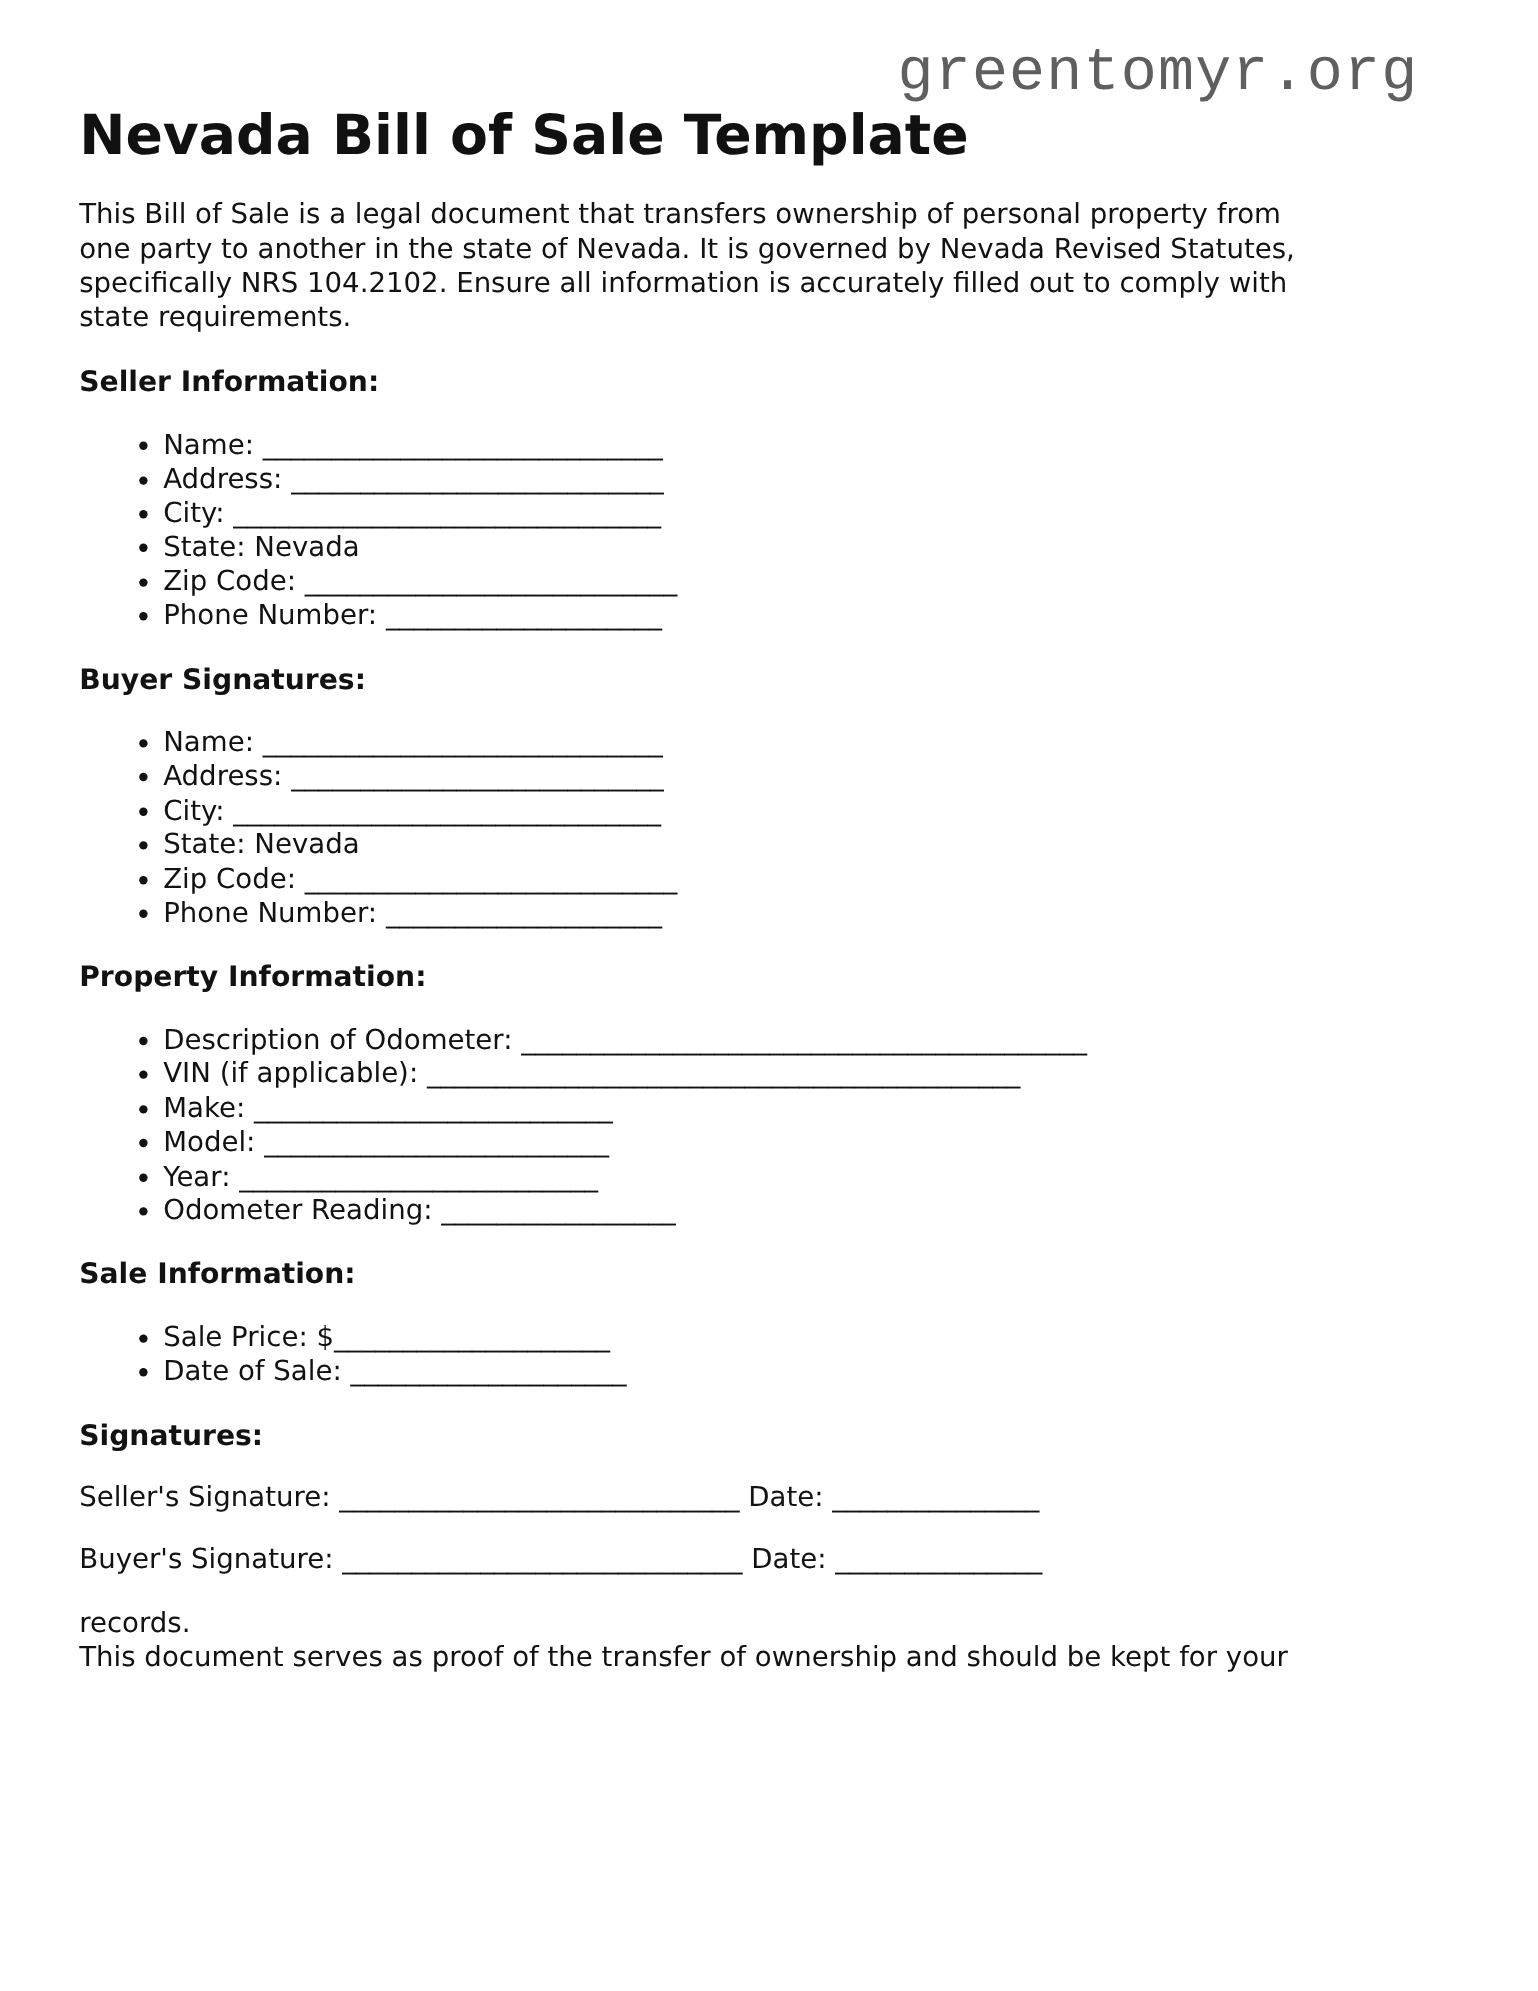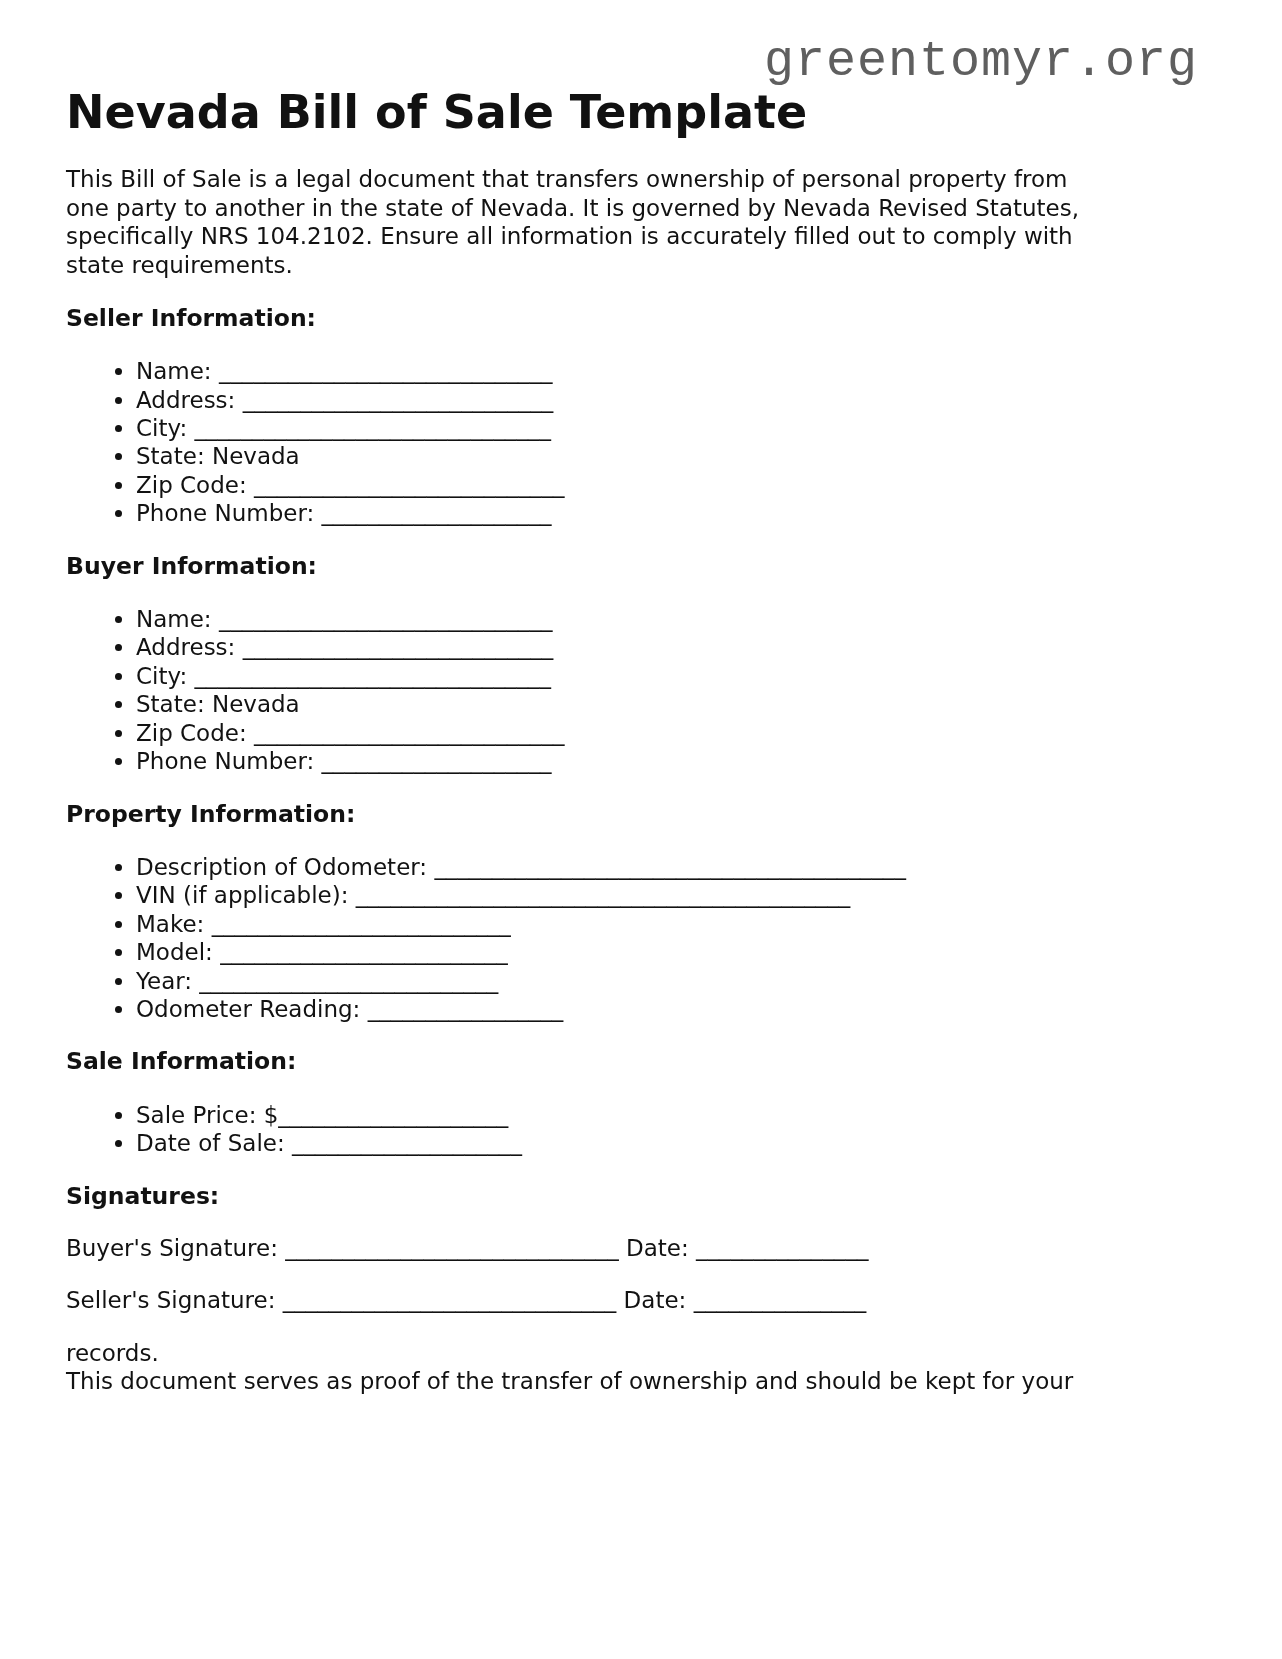--- a/index.html
+++ b/index.html
@@ -9,21 +9,21 @@
     height: 1659px;
     position: relative;
     overflow: hidden;
     font-family: "DejaVu Sans", "Liberation Sans", sans-serif;
     color: #121212;
   }
   .page { padding: 0 66px; width: 1282px; }
   .watermark {
     position: absolute;
     top: 36px;
-    right: 84px;
+    right: 100px;
     font-family: "Liberation Mono", "DejaVu Sans Mono", monospace;
     font-size: 50px;
     line-height: 52px;
     color: #5f5f5f;
     letter-spacing: 1px;
   }
   h1.doc-title {
     margin-top: 86px;
     font-size: 46px;
     line-height: 52px;
@@ -72,21 +72,21 @@
   <h2 class="section-heading">Seller Information:</h2>
   <ul class="field-list">
     <li><span>Name: </span><span class="blank">_____________________________</span></li>
     <li><span>Address: </span><span class="blank">___________________________</span></li>
     <li><span>City: </span><span class="blank">_______________________________</span></li>
     <li><span>State: </span><span>Nevada</span></li>
     <li><span>Zip Code: </span><span class="blank">___________________________</span></li>
     <li><span>Phone Number: </span><span class="blank">____________________</span></li>
   </ul>
 
-  <h2 class="section-heading">Buyer Information:</h2>
+  <h2 class="section-heading">Buyer Signatures:</h2>
   <ul class="field-list">
     <li><span>Name: </span><span class="blank">_____________________________</span></li>
     <li><span>Address: </span><span class="blank">___________________________</span></li>
     <li><span>City: </span><span class="blank">_______________________________</span></li>
     <li><span>State: </span><span>Nevada</span></li>
     <li><span>Zip Code: </span><span class="blank">___________________________</span></li>
     <li><span>Phone Number: </span><span class="blank">____________________</span></li>
   </ul>
 
   <h2 class="section-heading">Property Information:</h2>
@@ -101,22 +101,22 @@
 
   <h2 class="section-heading">Sale Information:</h2>
   <ul class="field-list">
     <li><span>Sale Price: $</span><span class="blank">____________________</span></li>
     <li><span>Date of Sale: </span><span class="blank">____________________</span></li>
   </ul>
 
   <h2 class="section-heading">Signatures:</h2>
 
 
+  <p class="sig-row"><span>Seller's Signature: </span><span class="blank">_____________________________</span><span> Date: </span><span class="blank">_______________</span></p>
+
   <p class="sig-row"><span>Buyer's Signature: </span><span class="blank">_____________________________</span><span> Date: </span><span class="blank">_______________</span></p>
-
-  <p class="sig-row"><span>Seller's Signature: </span><span class="blank">_____________________________</span><span> Date: </span><span class="blank">_______________</span></p>
 
   <div class="footer-para">
     <div class="line">records.</div>
     <div class="line">This document serves as proof of the transfer of ownership and should be kept for your</div>
   </div>
 
 </div>
 
 </body></html>

